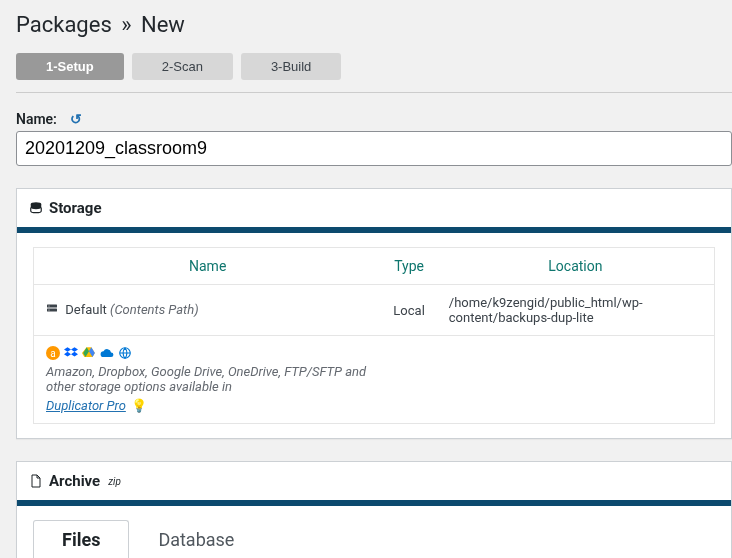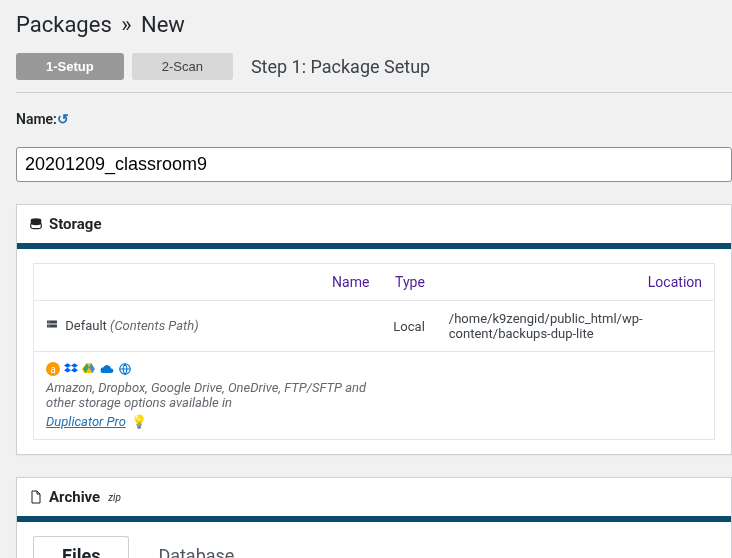--- a/index.html
+++ b/index.html
@@ -3,30 +3,30 @@
 <meta charset="utf-8">
 <style>
 * { box-sizing: border-box; margin: 0; padding: 0; }
 body { font-family: -apple-system, BlinkMacSystemFont, "Segoe UI", Roboto, "Helvetica Neue", Arial, sans-serif; font-size: 13px; color: #23282d; background: #f1f1f1; padding: 12px 0 0 16px; }
 .page-title { font-size: 22px; font-weight: 400; color: #23282d; margin-bottom: 16px; }
 .breadcrumb-sep { margin: 0 4px; }
 .wizard-row { display: flex; align-items: center; gap: 8px; padding-bottom: 12px; border-bottom: 1px solid #ccc; margin-bottom: 18px; }
 .wiz-btn { background: #d7d7d7; color: #3c434a; border: none; border-radius: 3px; padding: 6px 30px; font-size: 13px; cursor: pointer; }
 .wiz-btn.active { background: #999; color: #fff; font-weight: 600; }
 .step-label { font-size: 18px; color: #3c434a; margin-left: 10px; }
-.name-label { font-size: 14px; font-weight: 600; color: #1d2327; margin-bottom: 20px; display: flex; align-items: center; gap: 0; }
+.name-label { font-size: 14px; font-weight: 600; color: #1d2327; margin-bottom: 4px; display: flex; align-items: center; gap: 13px; }
 .reset-icon { color: #2271b1; font-size: 14px; display: inline-block; transform: scaleX(-1); }
 .name-input { width: 100%; padding: 6px 8px; border: 1px solid #8c8f94; border-radius: 3px; font-size: 18px; background: #fff; }
 .panel { background: #fff; border: 1px solid #ccd0d4; margin-top: 22px; box-shadow: 0 1px 1px rgba(0,0,0,.04); }
 .panel-header { padding: 10px 12px; border-bottom: 6px solid #0c4a6e; display: flex; align-items: center; gap: 6px; font-size: 15px; font-weight: 700; color: #1d2327; }
 .panel-header .icon { width: 14px; height: 14px; display: inline-flex; align-items: center; justify-content: center; }
 .panel-body { padding: 14px 16px; }
 .zip-sup { font-size: 10px; font-style: italic; font-weight: 400; vertical-align: super; margin-left: 2px; }
 table.storage-table { width: 100%; border-collapse: collapse; border: 1px solid #e5e5e5; }
-.storage-table th { text-align: right; font-weight: 400; font-size: 14px; color: #4c1d95; padding: 10px 12px; border-bottom: 1px solid #e5e5e5; }
+.storage-table th { text-align: center; font-weight: 400; font-size: 14px; color: #0f766e; padding: 10px 12px; border-bottom: 1px solid #e5e5e5; }
 .storage-table td { padding: 10px 12px; font-size: 13px; color: #3c434a; vertical-align: middle; }
 .storage-table tr.data-row td { border-bottom: 1px solid #e5e5e5; }
 .italic { font-style: italic; color: #646970; }
 .icon-row { display: flex; align-items: center; gap: 4px; flex-wrap: wrap; padding: 8px 12px; }
 .small-icon { width: 14px; height: 14px; display: inline-flex; align-items: center; justify-content: center; border-radius: 2px; font-size: 10px; color: #fff; }
 .aws-icon { background: #ff9900; border-radius: 50%; }
 .dropbox-icon { color: #0061ff; }
 .gdrive-icon { }
 .onedrive-icon { color: #0078d4; }
 .globe-icon { color: #0078d4; }
@@ -47,21 +47,21 @@
 
 <h1 class="page-title">
   <span>Packages</span>
   <span class="breadcrumb-sep">»</span>
   <span>New</span>
 </h1>
 
 <div class="wizard-row">
   <button class="wiz-btn active">1-Setup</button>
   <button class="wiz-btn">2-Scan</button>
-  <span class="step-label">Step 1: Package Setup</span>
+  <button class="wiz-btn">3-Build</button>
 </div>
 
 <div class="name-label">
   <span>Name:</span>
   <span class="reset-icon">↻</span>
 </div>
 <input class="name-input" type="text" value="20201209_classroom9" style="">
 
 <div class="panel">
   <div class="panel-header">

